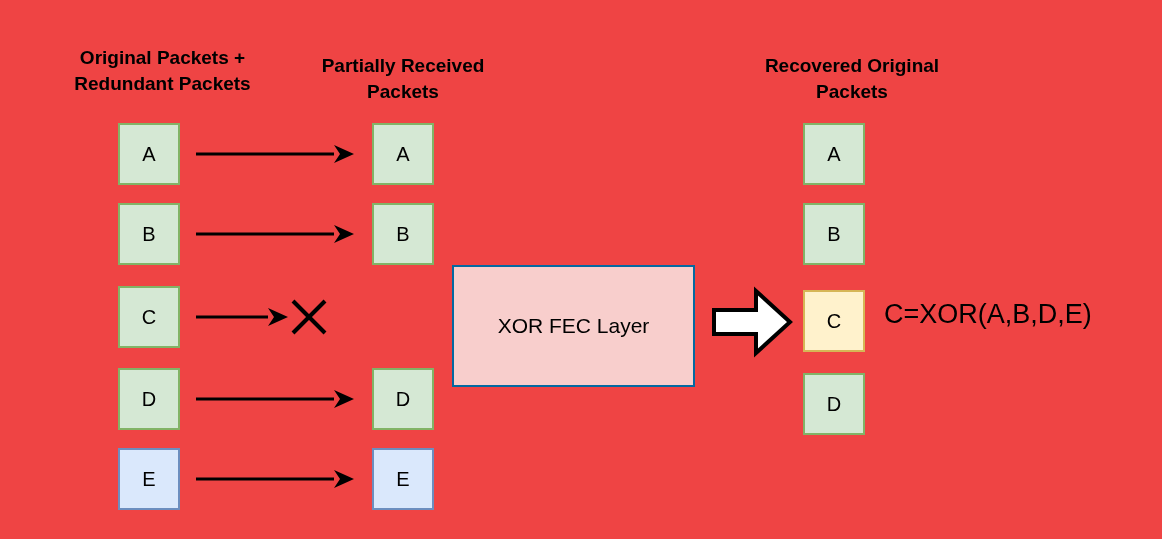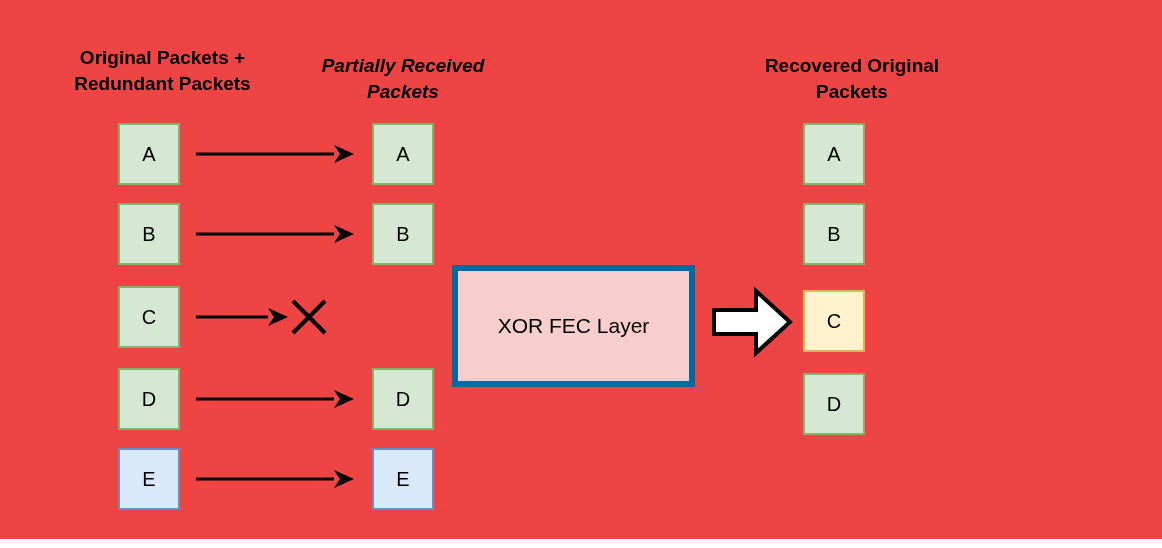--- a/index.html
+++ b/index.html
@@ -19,21 +19,21 @@
   .col-title {
     position: absolute;
     text-align: center;
     font-weight: bold;
     font-size: 19px;
     line-height: 26px;
     color: #000000;
     white-space: pre-line;
   }
   #title-original { left: 20px;  top: 45px;  width: 285px; }
-  #title-partial  { left: 288px; top: 53px;  width: 230px; font-style: italic; }
+  #title-partial  { left: 288px; top: 53px;  width: 230px; }
   #title-recovered{ left: 712px; top: 53px;  width: 280px; }
 
   .packet {
     position: absolute;
     width: 62px;
     height: 62px;
     box-sizing: border-box;
     border-width: 2px;
     border-style: solid;
     display: flex;
@@ -47,21 +47,21 @@
   .packet.yellow { background: #fff2cc; border-color: #d6b656; }
 
   .fec-box {
     position: absolute;
     left: 452px;
     top: 265px;
     width: 243px;
     height: 122px;
     box-sizing: border-box;
     background: #f8cecc;
-    border: 6px solid #0369a1;
+    border: 2px solid #0369a1;
     display: flex;
     align-items: center;
     justify-content: center;
     font-size: 21px;
     color: #000000;
   }
 
   .arrow-svg { position: absolute; overflow: visible; }
 
   .formula {
@@ -154,14 +154,15 @@
   <div class="packet green" style="left:803px; top:203px;">
     <span>B</span>
   </div>
   <div class="packet yellow" style="left:803px; top:290px;">
     <span>C</span>
   </div>
   <div class="packet green" style="left:803px; top:373px;">
     <span>D</span>
   </div>
 
+  <div class="formula">C=XOR(A,B,D,E)</div>
 
 </div>
 
 </body></html>

